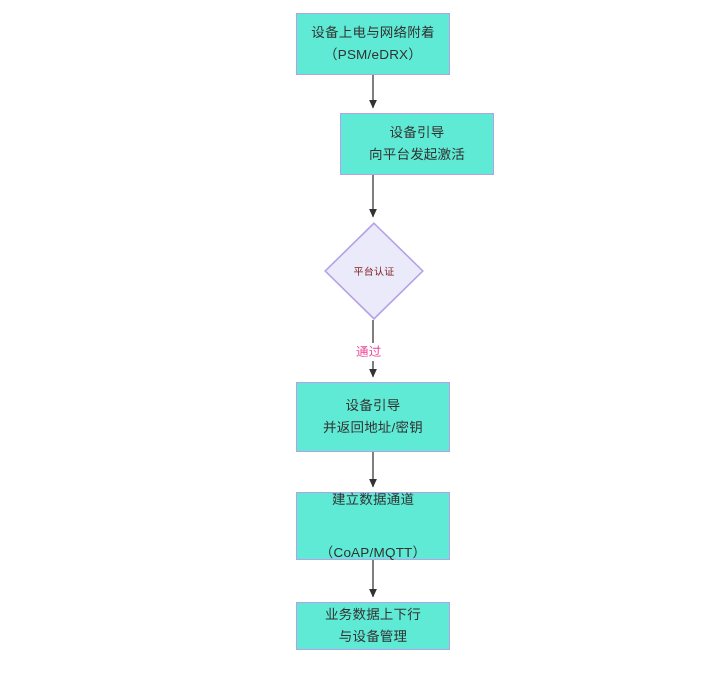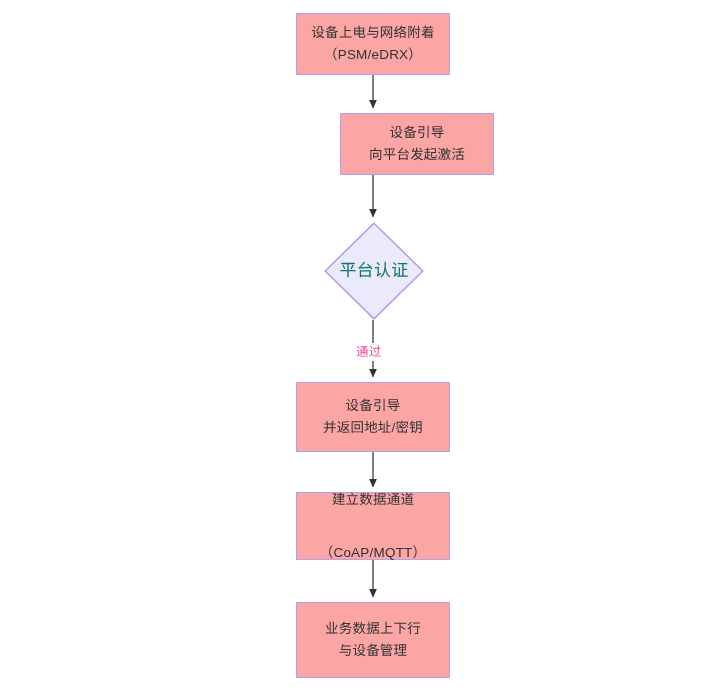--- a/index.html
+++ b/index.html
@@ -23,42 +23,42 @@
     left: 0;
     top: 0;
     width: 726px;
     height: 700px;
   }
 
   
   .node {
     position: absolute;
     box-sizing: border-box;
-    background: #fca5a5;
+    background: #5eead4;
     border: 1.6px solid #b6a0e8;
     display: flex;
     flex-direction: column;
     align-items: center;
     justify-content: center;
     text-align: left;
     font-size: 13.5px;
     line-height: 1.62;
     color: #333333;
     letter-spacing: 0.2px;
   }
   .node .line {
     display: block;
     white-space: nowrap;
   }
 
   .node-n1 { left: 296px; top: 13px;  width: 154px; height: 62px; }
   .node-n2 { left: 296px; top: 113px; width: 154px; height: 62px; margin-left: 44px; }
   .node-n4 { left: 296px; top: 382px; width: 154px; height: 70px; }
   .node-n5 { left: 296px; top: 492px; width: 154px; height: 68px; gap: 31px; }
-  .node-n6 { left: 296px; top: 602px; width: 154px; height: 76px; }
+  .node-n6 { left: 296px; top: 602px; width: 154px; height: 48px; }
 
   
   .decision {
     position: absolute;
     left: 324px;
     top: 222px;
     width: 100px;
     height: 98px;
   }
   .decision .diamond-shape {
@@ -66,23 +66,23 @@
     inset: 0;
     width: 100%;
     height: 100%;
   }
   .decision .diamond-label {
     position: absolute;
     inset: 0;
     display: flex;
     align-items: center;
     justify-content: center;
-    font-size: 17px;
+    font-size: 10px;
     line-height: 1.5;
-    color: #0f766e;
+    color: #7f1d1d;
     letter-spacing: 0.2px;
     white-space: nowrap;
   }
 
   
   .connector {
     position: absolute;
     left: 0;
     top: 0;
     width: 726px;

